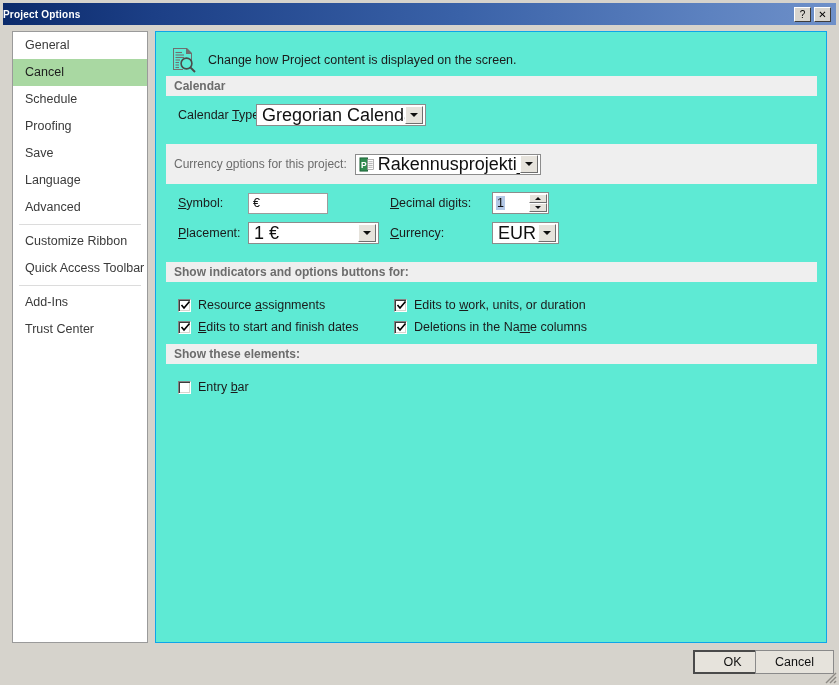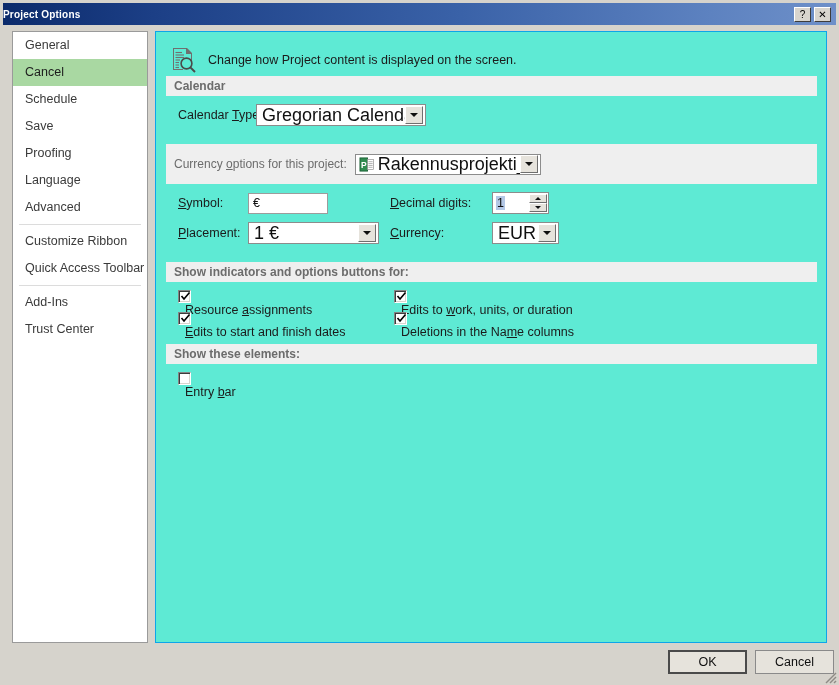--- a/index.html
+++ b/index.html
@@ -229,24 +229,23 @@
     width: 0; height: 0;
     border-left: 3.5px solid transparent;
     border-right: 3.5px solid transparent;
     border-top: 3.5px solid #101010;
   }
   
   .chk-grid { display: flex; flex-wrap: wrap; }
   .chk-col { width: 216px; }
   .chk {
     display: flex;
-    align-items: flex-start;
+    align-items: flex-end;
     height: 22px;
     cursor: default;
-    flex-direction: column;
   }
   .box {
     width: 13px; height: 13px;
     flex: 0 0 13px;
     border: 1px solid;
     border-color: #848484 #ffffff #ffffff #848484;
     background: #ffffff;
     box-shadow: inset 1px 1px 0 #3c3c3c, inset -1px -1px 0 #d8d5ce;
     position: relative;
     box-sizing: border-box;
@@ -278,21 +277,21 @@
     border: 1px solid #8a8a8a;
     font-family: "Liberation Sans", sans-serif;
     font-size: 12.5px;
     color: #101010;
     text-align: center;
     line-height: 22px;
     cursor: default;
     box-sizing: border-box;
   }
   #ok-button {
-    left: 668px; top: 2px;
+    left: 693px; top: 2px;
     border: 2px solid #4a4a4a;
     line-height: 20px;
   }
   #cancel-button { left: 755px; top: 2px; }
   #resize-grip {
     position: absolute;
     right: 2px; bottom: 1px;
     width: 14px; height: 14px;
   }
 </style>
@@ -304,22 +303,22 @@
   <div id="titlebar-buttons">
     <div class="title-btn">?</div>
     <div class="title-btn">✕</div>
   </div>
 </div>
 
 <div id="sidebar">
     <div class="side-item">General</div>
     <div class="side-item selected">Cancel</div>
     <div class="side-item">Schedule</div>
+    <div class="side-item">Proofing</div>
     <div class="side-item">Save</div>
-    <div class="side-item">Proofing</div>
     <div class="side-item">Language</div>
     <div class="side-item">Advanced</div>
     <div class="side-sep"></div>
     <div class="side-item">Customize Ribbon</div>
     <div class="side-item">Quick Access Toolbar</div>
     <div class="side-sep"></div>
     <div class="side-item">Add-Ins</div>
     <div class="side-item">Trust Center</div>
   </div>
 

